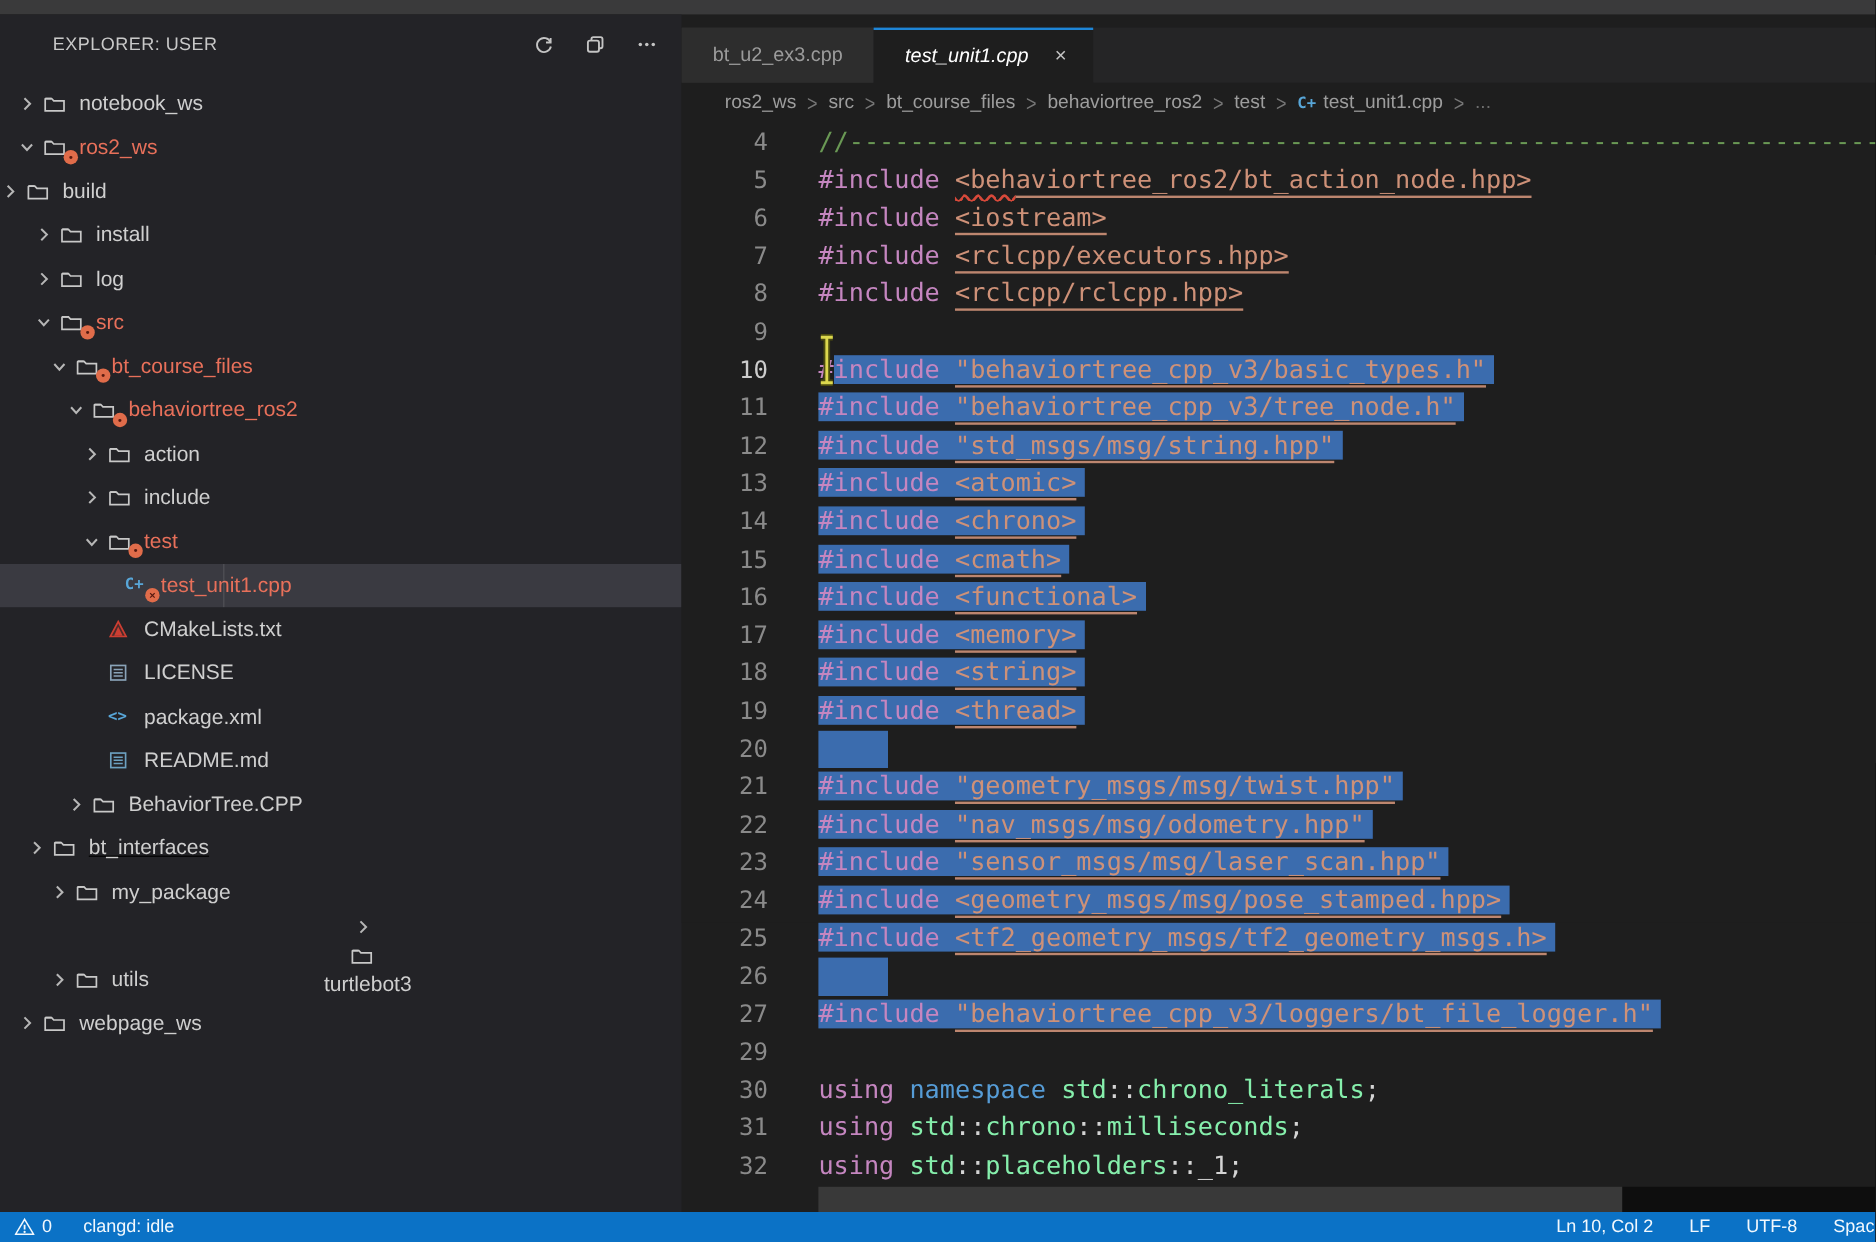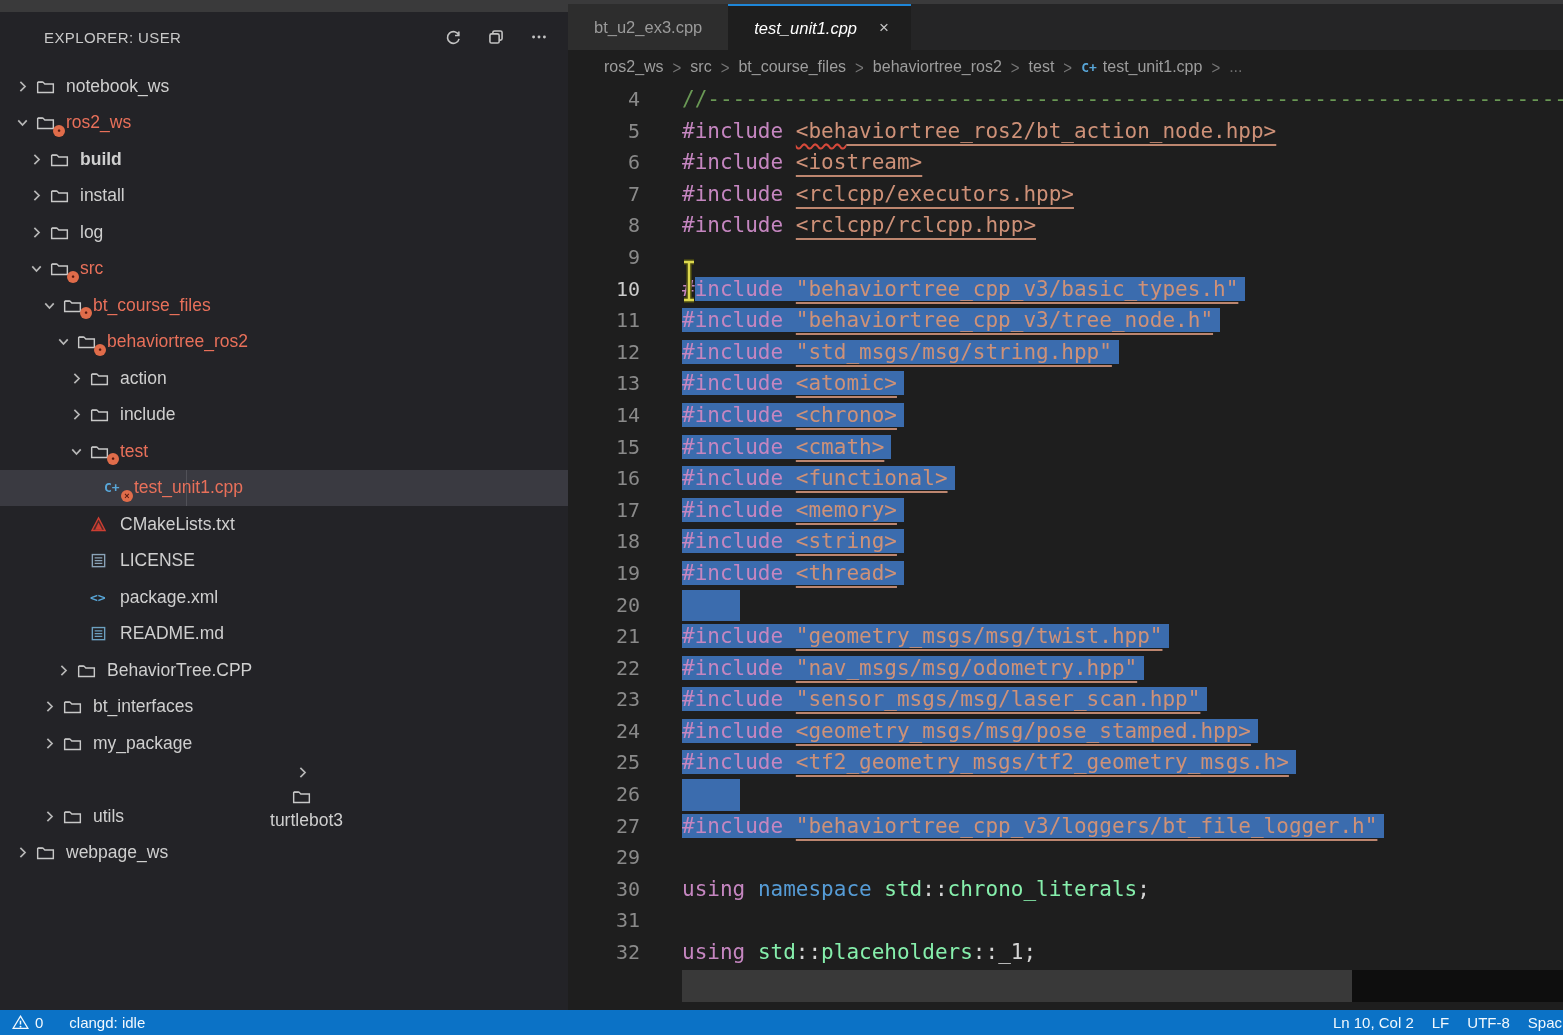--- a/index.html
+++ b/index.html
@@ -24,21 +24,21 @@
   .trow .chev { width:22px; height:18px; display:flex; align-items:center; flex:0 0 22px; }
   .trow .ficon { width:26px; height:20px; position:relative; display:flex; align-items:center; flex:0 0 26px; }
   .trow .lbl { font-size:17.5px; color:#cfcfcf; margin-left:4px; white-space:nowrap; }
   .trow.err .lbl { color:#e8705a; }
   .badge { position:absolute; right:-3px; bottom:-4px; width:12px; height:12px; border-radius:50%;
            background:#e06c4a; color:#55190f; font-size:9px; line-height:12px; text-align:center; font-weight:bold; }
   .guide { position:absolute; left:186px; top:0; bottom:0; width:1px; background:rgba(255,255,255,0.12); }
   .txticon { font-family:"DejaVu Sans Mono", monospace; font-weight:bold; font-size:13px; color:#58a6d8; }
 
   
-  .editor { position:absolute; left:568px; top:4px; width:995px; height:746px; background:#1e1e1e; }
+  .editor { position:absolute; left:568px; top:23px; width:995px; height:746px; background:#1e1e1e; }
   .tabbar { position:absolute; left:0; top:0; width:100%; height:46px; background:#252526; display:flex; }
   .tab { height:46px; display:flex; align-items:center; padding:0 26px; font-size:16.5px; color:#9b9b9b;
          background:#2d2d2d; cursor:pointer; position:relative; }
   .tab.active { background:#1e1e1e; color:#fff; font-style:italic; border-top:2.5px solid #1e86d8; padding-right:16px; }
   .tab .close { margin-left:16px; font-style:normal; color:#c5c5c5; font-size:17px; width:22px; height:22px;
                 display:flex; align-items:center; justify-content:center; border-radius:4px; }
   .breadcrumb { position:absolute; left:0; top:46px; width:100%; height:34px; display:flex; align-items:center;
                 padding-left:36px; gap:9px; font-size:16px; color:#9d9d9d; white-space:nowrap; }
   .bc-sep { color:#767676; font-size:15px; transform:scaleY(1.25); }
   .bc-item { cursor:pointer; display:flex; align-items:center; gap:6px; }
@@ -63,21 +63,21 @@
 
   .hscroll-slider { position:absolute; left:114px; top:966px; width:670px; height:32px;
                     background:rgba(130,130,130,0.28); }
   .hscroll-track-dark { position:absolute; left:784px; top:966px; right:0; height:32px; background:#0e0e0e; }
   .mouse-ibeam { position:absolute; left:112px; top:254px; pointer-events:none; }
 
   
   .statusbar { position:absolute; left:0; top:1010px; width:1563px; height:25px; background:#0b72c6;
                display:flex; align-items:center; color:#f2f8fd; font-size:15px; overflow:hidden; }
   .sb-left { display:flex; align-items:center; gap:26px; padding-left:12px; }
-  .sb-right { margin-left:auto; display:flex; align-items:center; gap:18px; padding-right:1px; white-space:nowrap; }
+  .sb-right { margin-left:auto; display:flex; align-items:center; gap:30px; padding-right:1px; white-space:nowrap; }
   .sitem { display:flex; align-items:center; gap:6px; cursor:pointer; }
   svg { display:block; }
 </style>
 </head>
 <body>
 
 <div class="screen">
 
   <div class="titlebar"></div>
 
@@ -129,21 +129,21 @@
           </span>
           <span class="ficon">
             <svg width="19" height="19" viewBox="0 0 16 16">
               <path d="M1.4 4.6 V13 H14.6 V5.9 H7.4 L5.9 4.3 H1.7 Z" fill="none" stroke="#c8c8c8" stroke-width="1.2"></path>
               <path d="M1.7 4.3 h4" stroke="#c8c8c8" stroke-width="1.2"></path>
             </svg>
             <span class="badge">•</span>
           </span>
           <span class="lbl">ros2_ws</span>
         </div>
-        <div class="trow" style="padding-left: 28px; font-weight: bold;">
+        <div class="trow" style="">
           <span class="chev">
             <svg width="17" height="17" viewBox="0 0 16 16">
               <path d="M6 3.6 L10.4 8 L6 12.4" fill="none" stroke="#b6b6b6" stroke-width="1.6"></path>
             </svg>
           </span>
           <span class="ficon">
             <svg width="19" height="19" viewBox="0 0 16 16">
               <path d="M1.4 4.6 V13 H14.6 V5.9 H7.4 L5.9 4.3 H1.7 Z" fill="none" stroke="#c8c8c8" stroke-width="1.2"></path>
               <path d="M1.7 4.3 h4" stroke="#c8c8c8" stroke-width="1.2"></path>
             </svg>
@@ -314,21 +314,21 @@
             </svg>
           </span>
           <span class="ficon">
             <svg width="19" height="19" viewBox="0 0 16 16">
               <path d="M1.4 4.6 V13 H14.6 V5.9 H7.4 L5.9 4.3 H1.7 Z" fill="none" stroke="#c8c8c8" stroke-width="1.2"></path>
               <path d="M1.7 4.3 h4" stroke="#c8c8c8" stroke-width="1.2"></path>
             </svg>
           </span>
           <span class="lbl">BehaviorTree.CPP</span>
         </div>
-        <div class="trow" style="padding-left: 41px;">
+        <div class="trow" style="padding-left: 22px; text-decoration: underline;">
           <span class="chev">
             <svg width="17" height="17" viewBox="0 0 16 16">
               <path d="M6 3.6 L10.4 8 L6 12.4" fill="none" stroke="#b6b6b6" stroke-width="1.6"></path>
             </svg>
           </span>
           <span class="ficon">
             <svg width="19" height="19" viewBox="0 0 16 16">
               <path d="M1.4 4.6 V13 H14.6 V5.9 H7.4 L5.9 4.3 H1.7 Z" fill="none" stroke="#c8c8c8" stroke-width="1.2"></path>
               <path d="M1.7 4.3 h4" stroke="#c8c8c8" stroke-width="1.2"></path>
             </svg>
@@ -456,21 +456,21 @@
         <div class="code-line"><span class="ln">20</span><span class="lc"><span class="selspan selempty"></span></span></div>
         <div class="code-line"><span class="ln">21</span><span class="lc"><span class="selspan"><span class="tk-pre">#include</span><span class="tk-pl"> </span><span class="tk-str">"geometry_msgs/msg/twist.hpp"</span></span></span></div>
         <div class="code-line"><span class="ln">22</span><span class="lc"><span class="selspan"><span class="tk-pre">#include</span><span class="tk-pl"> </span><span class="tk-str">"nav_msgs/msg/odometry.hpp"</span></span></span></div>
         <div class="code-line"><span class="ln">23</span><span class="lc"><span class="selspan"><span class="tk-pre">#include</span><span class="tk-pl"> </span><span class="tk-str">"sensor_msgs/msg/laser_scan.hpp"</span></span></span></div>
         <div class="code-line"><span class="ln">24</span><span class="lc"><span class="selspan"><span class="tk-pre">#include</span><span class="tk-pl"> </span><span class="tk-str">&lt;geometry_msgs/msg/pose_stamped.hpp&gt;</span></span></span></div>
         <div class="code-line"><span class="ln">25</span><span class="lc"><span class="selspan"><span class="tk-pre">#include</span><span class="tk-pl"> </span><span class="tk-str">&lt;tf2_geometry_msgs/tf2_geometry_msgs.h&gt;</span></span></span></div>
         <div class="code-line"><span class="ln">26</span><span class="lc"><span class="selspan selempty"></span></span></div>
         <div class="code-line"><span class="ln">27</span><span class="lc"><span class="selspan"><span class="tk-pre">#include</span><span class="tk-pl"> </span><span class="tk-str">"behaviortree_cpp_v3/loggers/bt_file_logger.h"</span></span></span></div>
         <div class="code-line"><span class="ln">29</span><span class="lc"></span></div>
         <div class="code-line"><span class="ln">30</span><span class="lc"><span class="tk-pre">using</span><span class="tk-pl"> </span><span class="tk-ns">namespace</span><span class="tk-pl"> </span><span class="tk-ty">std</span><span class="tk-pl">::</span><span class="tk-ty">chrono_literals</span><span class="tk-pl">;</span></span></div>
-        <div class="code-line"><span class="ln">31</span></div>
+        <div class="code-line"><span class="ln">31</span><span class="lc"><span class="tk-pre">using</span><span class="tk-pl"> </span><span class="tk-ty">std</span><span class="tk-pl">::</span><span class="tk-ty">chrono</span><span class="tk-pl">::</span><span class="tk-ty">milliseconds</span><span class="tk-pl">;</span></span></div>
         <div class="code-line"><span class="ln">32</span><span class="lc"><span class="tk-pre">using</span><span class="tk-pl"> </span><span class="tk-ty">std</span><span class="tk-pl">::</span><span class="tk-ty">placeholders</span><span class="tk-pl">::</span><span class="tk-pl">_1;</span></span></div>
       </div>
 
     <div class="hscroll-slider"></div>
     <div class="hscroll-track-dark"></div>
 
     <div class="mouse-ibeam">
       <svg width="18" height="46" viewBox="0 0 18 46">
         <g stroke="#4a4a10" stroke-width="5.5" fill="none">
             <path d="M4 4 H14 M9 4 V42 M4 42 H14"></path>

